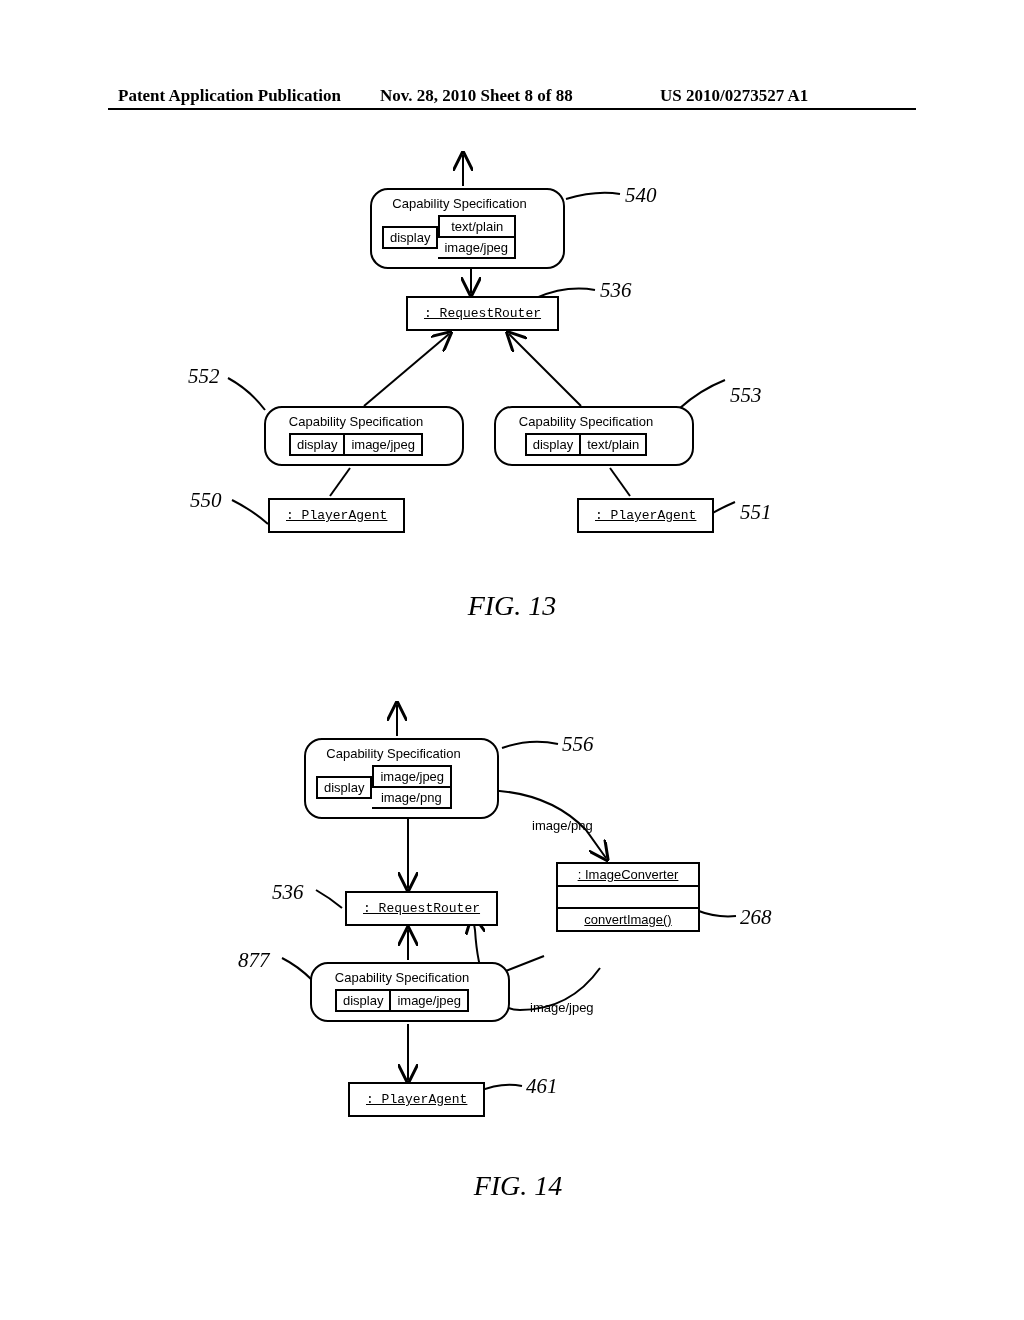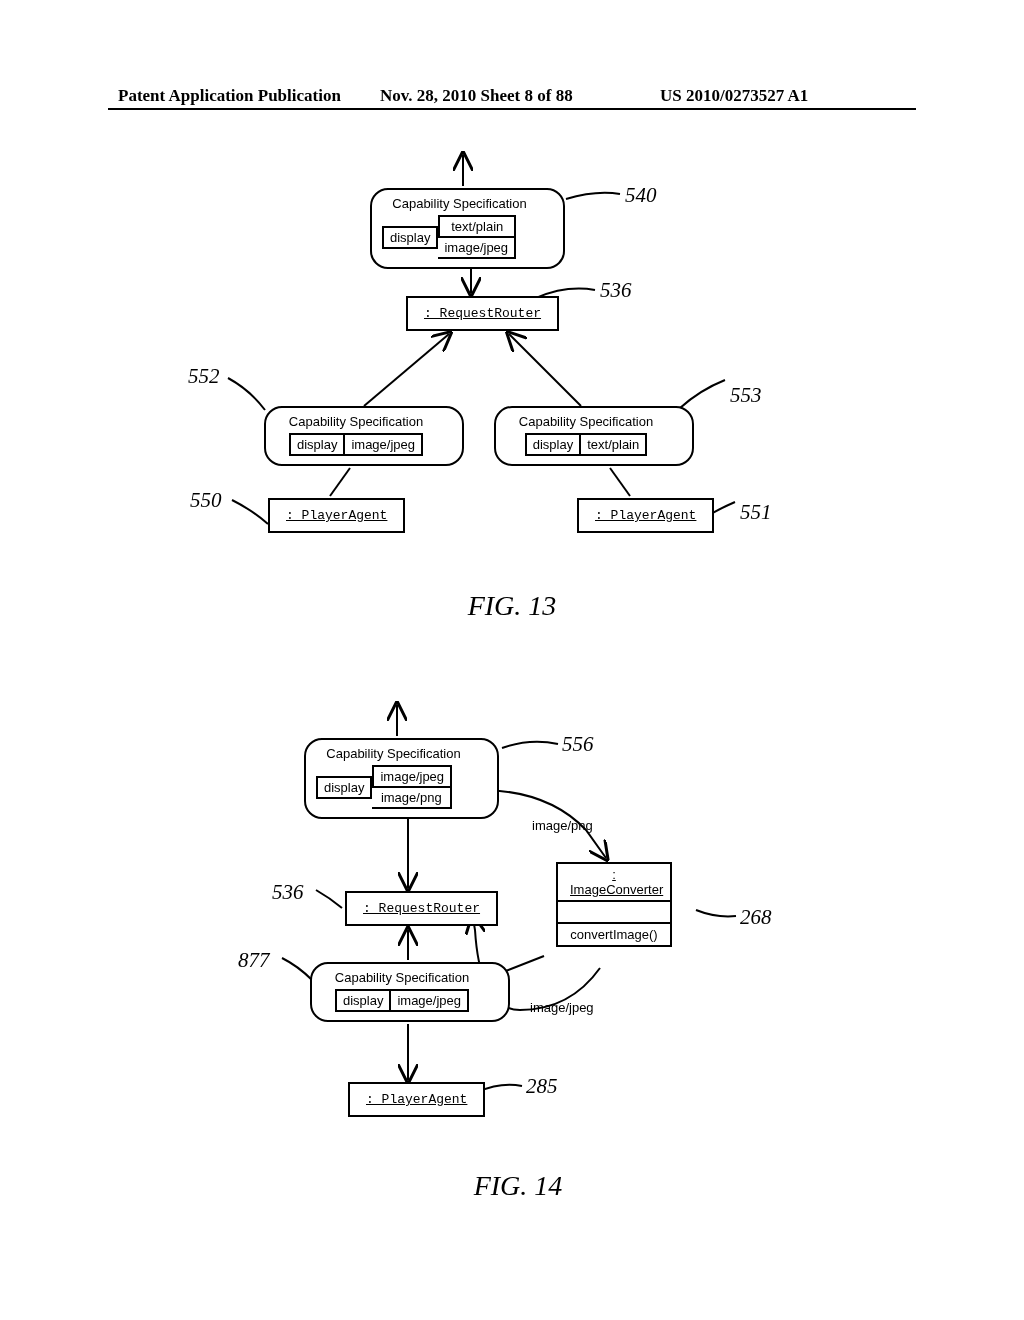--- a/index.html
+++ b/index.html
@@ -157,38 +157,38 @@
 </div>
 <div class="ref" style="position:absolute; left:562px; top:732px;">556</div>
 
 <div class="floating-label" style="left:532px; top:818px;">image/png</div>
 
 <div class="box" style="left:345px; top:891px; padding:8px 16px;">
   <span class="uml-title">: RequestRouter</span>
 </div>
 <div class="ref" style="position:absolute; left:272px; top:880px;">536</div>
 
-<div class="uml-class" style="left:556px; top:862px; width:116px;">
+<div class="uml-class" style="left:556px; top:862px; width:144px;text-decoration:underline;">
   <div class="compartment"><span class="uml-title">: ImageConverter</span></div>
   <div class="compartment" style="height:22px;"></div>
   <div class="compartment">convertImage()</div>
 </div>
 <div class="ref" style="position:absolute; left:740px; top:905px;">268</div>
 
 <div class="cap-spec" style="left:310px; top:962px; width:200px;">
   <div class="title">Capability Specification</div>
   <div class="row">
     <div class="cell">display</div>
     <div class="cell">image/jpeg</div>
   </div>
 </div>
 <div class="ref" style="position:absolute; left:238px; top:948px;">877</div>
 
 <div class="floating-label" style="left:530px; top:1000px;">image/jpeg</div>
 
 <div class="box" style="left:348px; top:1082px; padding:8px 16px;">
   <span class="uml-title">: PlayerAgent</span>
 </div>
-<div class="ref" style="position:absolute; left:526px; top:1074px;">285</div>
+<div class="ref" style="position:absolute; left:526px; top:1074px;">461</div>
 
 <div class="fig-title" style="position:absolute; left:12px; right:0; top:1170px;">FIG. 14</div>
 
 </div>
 
 </body></html>

